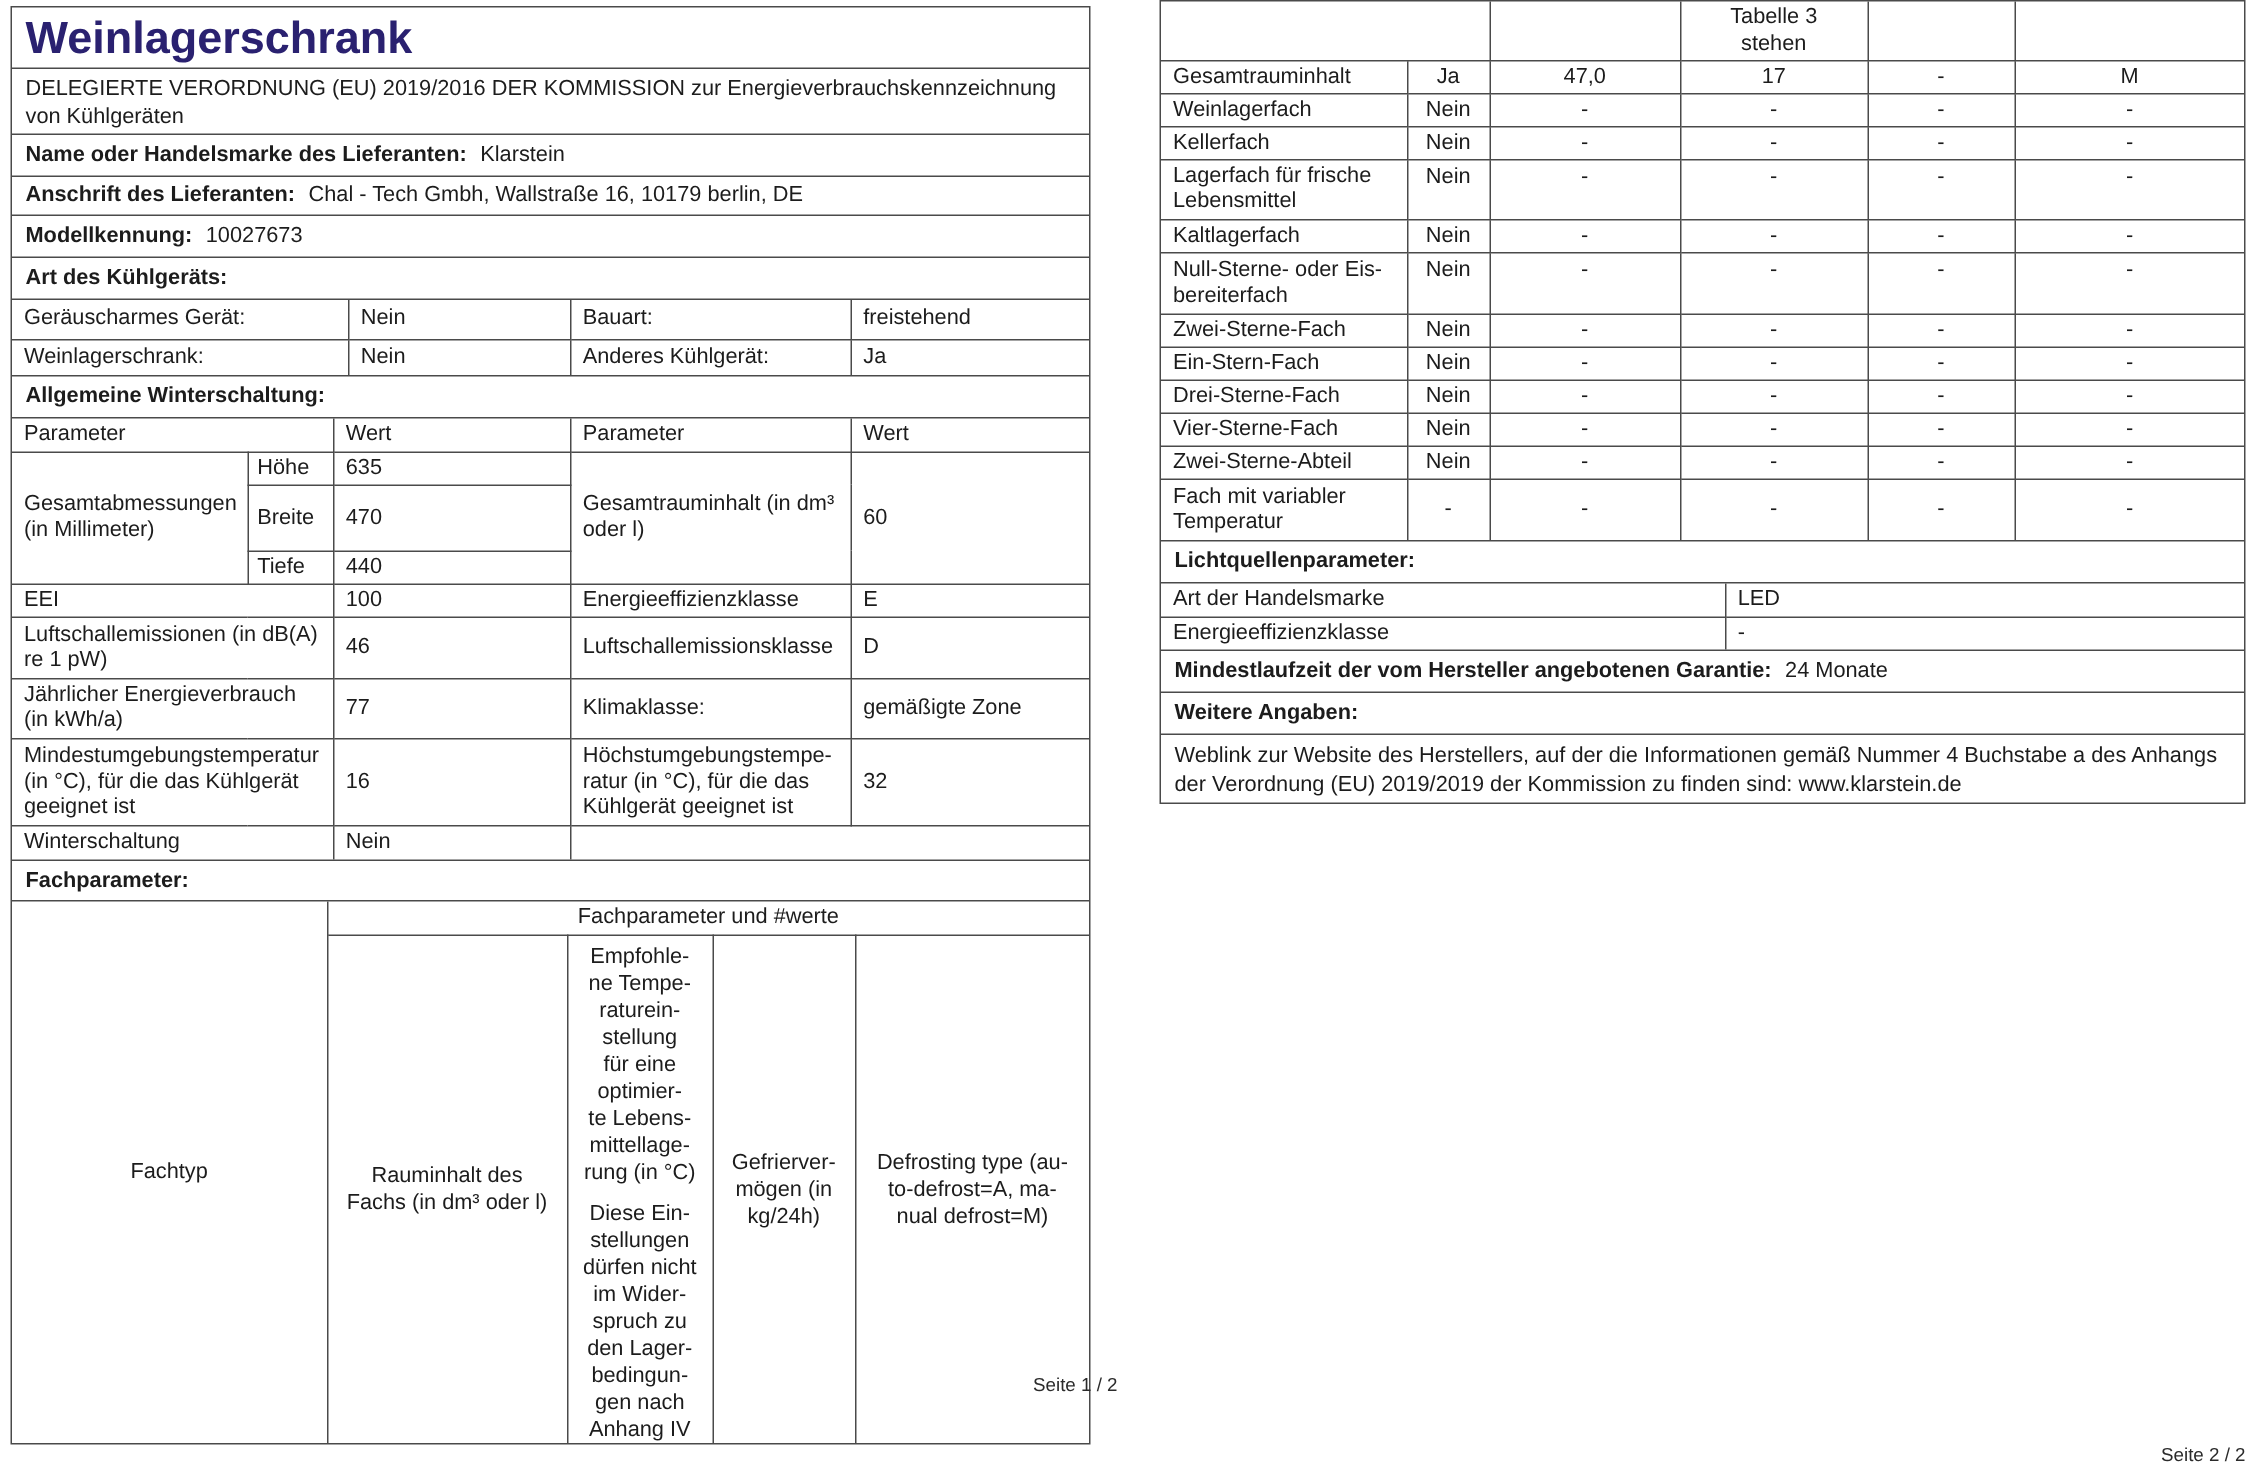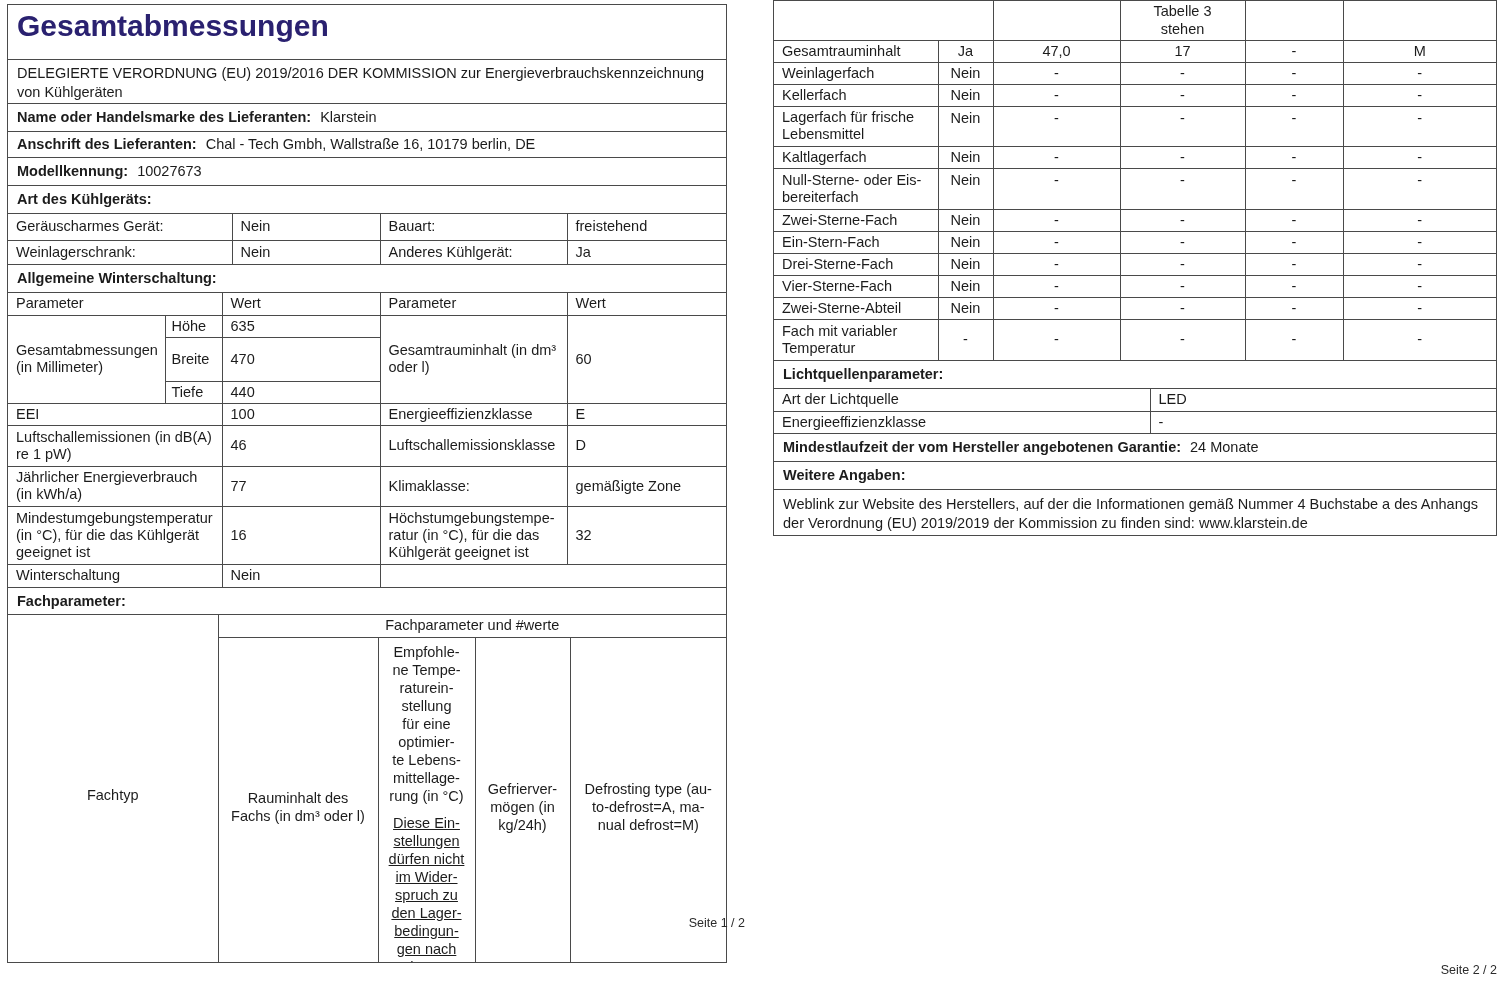--- a/index.html
+++ b/index.html
@@ -17,40 +17,40 @@
     position:absolute; left:773px; top:0; width:724px;
     border:1px solid #4a4a4a; background:#fff;
   }
   .sec { width:100%; }
   .bt { border-top:1px solid #4a4a4a; }
   .lrow { display:flex; align-items:center; padding:0 9px; }
   .b { font-weight:bold; }
   .val { margin-left:9px; }
   .title-row { height:40px; padding:3px 9px 0 9px; }
   .title-row h1 { font-size:30px; line-height:36px; font-weight:bold; color:#2a2170; letter-spacing:0; }
-  .reg-row { height:44px; padding:4px 9px; line-height:19px;margin-top:14px; }
+  .reg-row { height:44px; padding:4px 9px; line-height:19px; }
   table.grid { border-collapse:collapse; table-layout:fixed; width:100%; border:hidden; }
   table.grid td { border:1px solid #4a4a4a; vertical-align:middle; padding:1px 8px; overflow:hidden; }
   td.c { text-align:center; padding:1px 2px; }
   td.vt { vertical-align:top; }
   .pl { white-space:pre-line; }
   .hdr { line-height:18px; }
-  .gap { margin-top:9px;text-decoration:underline; }
+  .gap { margin-top:9px; }
   .weblink-row { padding:5px 9px; line-height:19px; height:46px; }
   .footer { position:absolute; text-align:right; font-size:12.5px; color:#2b2b2b; }
   .footer1 { left:7px; top:915px; width:738px; }
   .footer2 { left:773px; top:962px; width:724px; }
 </style>
 </head>
 <body>
 
 <div class="page1">
 
   <div class="sec title-row">
-    <h1>Gesamtabmessungen</h1>
+    <h1>Weinlagerschrank</h1>
   </div>
 
   <div class="sec bt reg-row">
     <span>DELEGIERTE VERORDNUNG (EU) 2019/2016 DER KOMMISSION zur Energieverbrauchskennzeichnung von Kühlgeräten</span>
   </div>
 
   <div class="sec bt lrow" style="height:28px">
     <span class="b">Name oder Handelsmarke des Lieferanten:</span>
     <span class="val">Klarstein</span>
   </div>
@@ -344,21 +344,21 @@
   </div>
 
   <div class="sec bt">
     <table class="grid">
       <colgroup>
           <col style="width:376px">
           <col style="width:346px">
         </colgroup>
       <tbody>
           <tr style="height:22px">
-        <td>Art der Lichtquelle</td>
+        <td>Art der Handelsmarke</td>
         <td>LED</td>
       </tr>
       <tr style="height:22px">
         <td>Energieeffizienzklasse</td>
         <td>-</td>
       </tr>
     </tbody>
       </table>
   </div>
 

